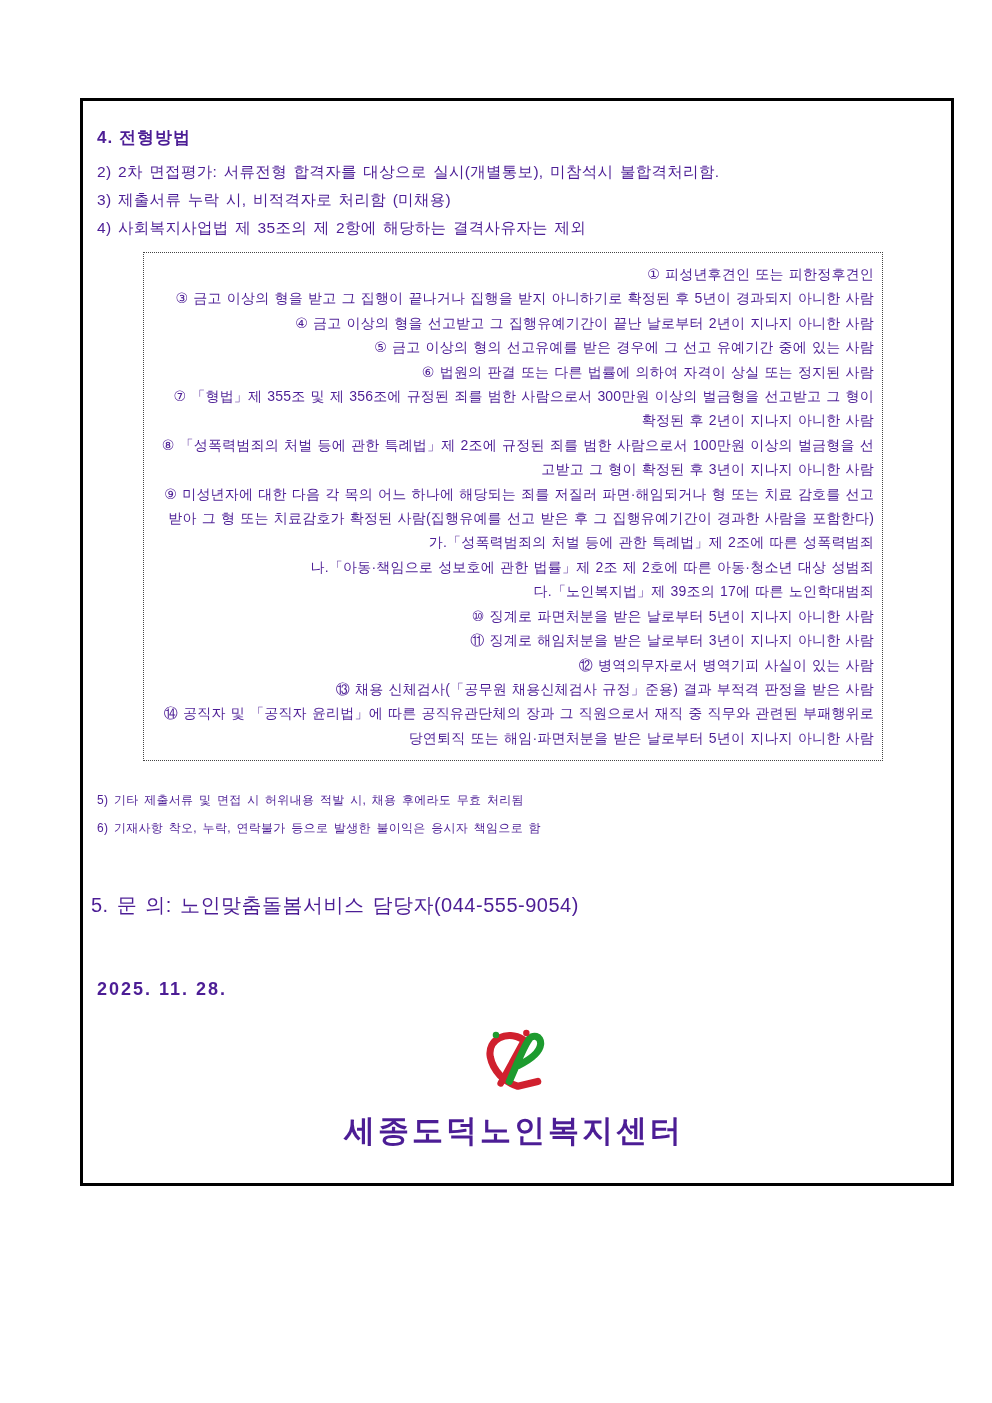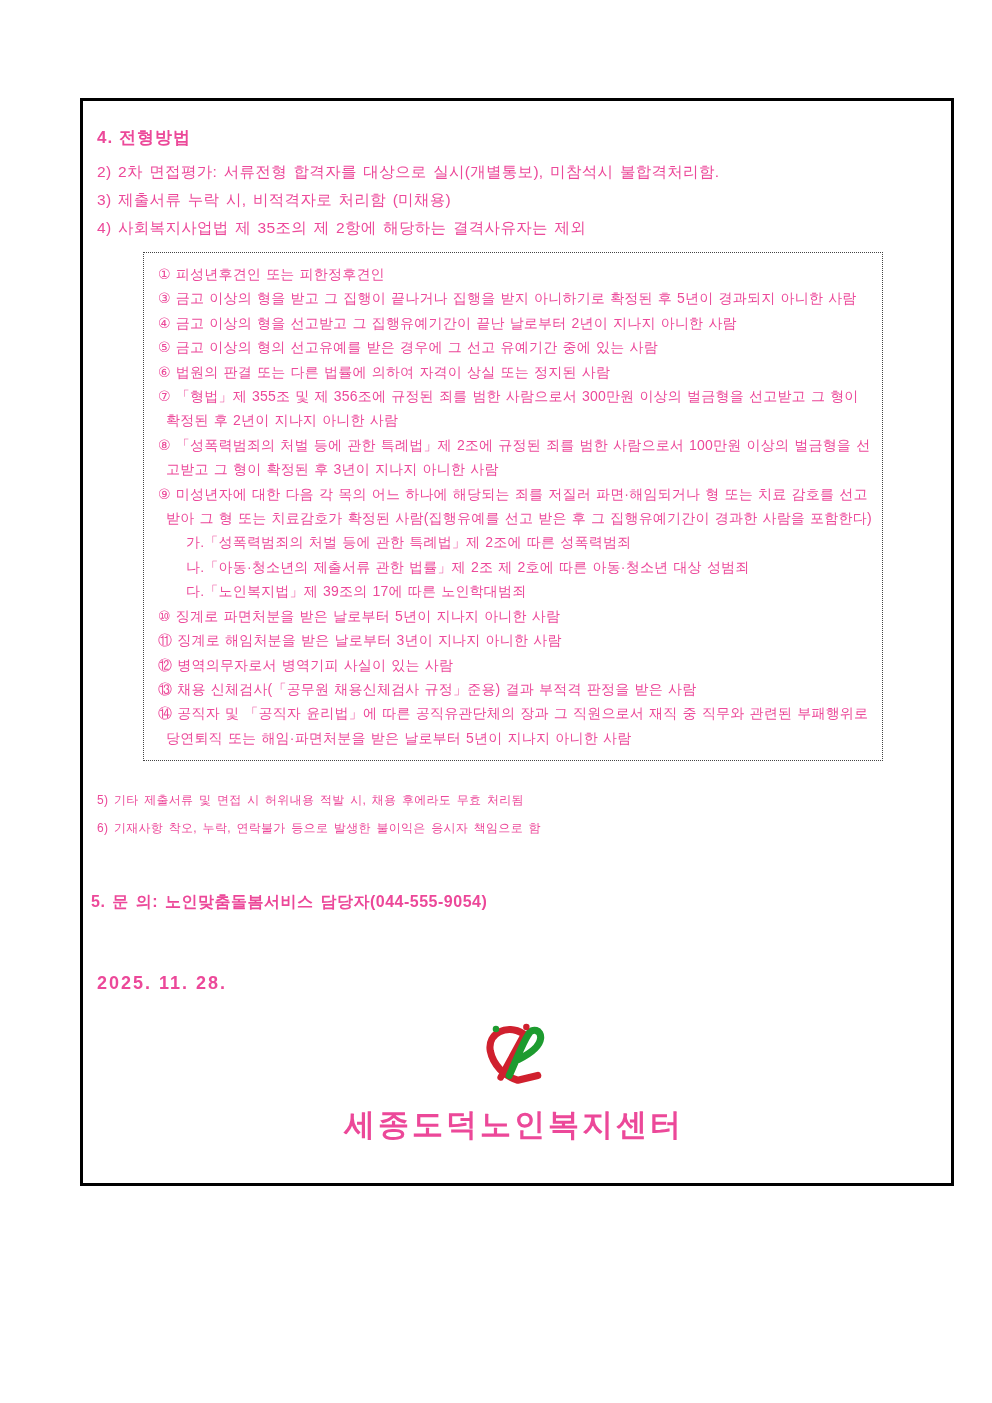--- a/index.html
+++ b/index.html
@@ -1,21 +1,21 @@
 <!DOCTYPE html>
 <html><head>
 <meta charset="utf-8">
 <style>
   html,body{margin:0;padding:0;background:#ffffff;}
   .page{
     position:relative;
     width:992px;height:1403px;
     background:#ffffff;
     font-family:"Liberation Sans","DejaVu Sans",sans-serif;
-    color:#ec4899;
+    color:#4c1d95;
     overflow:hidden;
   }
   .frame{
     position:absolute;
     left:80px;top:98px;
     width:834px;height:1056px;
     border:3px solid #000000;
     box-sizing:content-box;
     padding:26px 20px 0 14px;
   }
@@ -33,20 +33,21 @@
     word-spacing:2px;
     white-space:nowrap;
   }
   .dq-box{
     margin-top:10px;
     margin-left:46px;
     width:740px;
     box-sizing:border-box;
     border:1px dotted #444444;
     padding:9px 8px 10px 8px;
+    text-align:right;
   }
   .bi{
     font-size:14px;
     line-height:24.4px;
     letter-spacing:0.2px;
     word-spacing:1px;
     padding-left:14px;
     text-indent:-8px;
   }
   .bi.sub{margin-left:28px;}
@@ -54,22 +55,22 @@
   .post-item{
     font-size:12px;
     line-height:28px;
     letter-spacing:0.3px;
     word-spacing:2px;
     white-space:nowrap;
   }
   .contact{
     margin-top:50px;
     margin-left:-6px;
-    font-size:16px;
-    font-weight:bold;
+    font-size:20px;
+    font-weight:normal;
     letter-spacing:0.5px;
     word-spacing:2px;
   }
   .date-line{
     margin-top:60px;
     font-size:18px;
     font-weight:bold;
     letter-spacing:2px;
   }
   .org-row{
@@ -104,21 +105,21 @@
     <div class="dq-box">
       <div class="bi">① 피성년후견인 또는 피한정후견인</div>
       <div class="bi">③ 금고 이상의 형을 받고 그 집행이 끝나거나 집행을 받지 아니하기로 확정된 후 5년이 경과되지 아니한 사람</div>
       <div class="bi">④ 금고 이상의 형을 선고받고 그 집행유예기간이 끝난 날로부터 2년이 지나지 아니한 사람</div>
       <div class="bi">⑤ 금고 이상의 형의 선고유예를 받은 경우에 그 선고 유예기간 중에 있는 사람</div>
       <div class="bi">⑥ 법원의 판결 또는 다른 법률에 의하여 자격이 상실 또는 정지된 사람</div>
       <div class="bi">⑦ 「형법」제 355조 및 제 356조에 규정된 죄를 범한 사람으로서 300만원 이상의 벌금형을 선고받고 그 형이 확정된 후 2년이 지나지 아니한 사람</div>
       <div class="bi">⑧ 「성폭력범죄의 처벌 등에 관한 특례법」제 2조에 규정된 죄를 범한 사람으로서 100만원 이상의 벌금형을 선고받고 그 형이 확정된 후 3년이 지나지 아니한 사람</div>
       <div class="bi">⑨ 미성년자에 대한 다음 각 목의 어느 하나에 해당되는 죄를 저질러 파면·해임되거나 형 또는 치료 감호를 선고받아 그 형 또는 치료감호가 확정된 사람(집행유예를 선고 받은 후 그 집행유예기간이 경과한 사람을 포함한다)</div>
       <div class="bi sub">가.「성폭력범죄의 처벌 등에 관한 특례법」제 2조에 따른 성폭력범죄</div>
-      <div class="bi sub">나.「아동·청소년의 제출서류 관한 법률」제 2조 제 2호에 따른 아동·청소년 대상 성범죄</div>
+      <div class="bi sub">나.「아동·책임으로 성보호에 관한 법률」제 2조 제 2호에 따른 아동·청소년 대상 성범죄</div>
       <div class="bi sub">다.「노인복지법」제 39조의 17에 따른 노인학대범죄</div>
       <div class="bi">⑩ 징계로 파면처분을 받은 날로부터 5년이 지나지 아니한 사람</div>
       <div class="bi">⑪ 징계로 해임처분을 받은 날로부터 3년이 지나지 아니한 사람</div>
       <div class="bi">⑫ 병역의무자로서 병역기피 사실이 있는 사람</div>
       <div class="bi">⑬ 채용 신체검사(「공무원 채용신체검사 규정」준용) 결과 부적격 판정을 받은 사람</div>
       <div class="bi">⑭ 공직자 및 「공직자 윤리법」에 따른 공직유관단체의 장과 그 직원으로서 재직 중 직무와 관련된 부패행위로 당연퇴직 또는 해임·파면처분을 받은 날로부터 5년이 지나지 아니한 사람</div>
     </div>
 
     <div class="post-list">
       <div class="post-item">5) 기타 제출서류 및 면접 시 허위내용 적발 시, 채용 후에라도 무효 처리됨</div>

